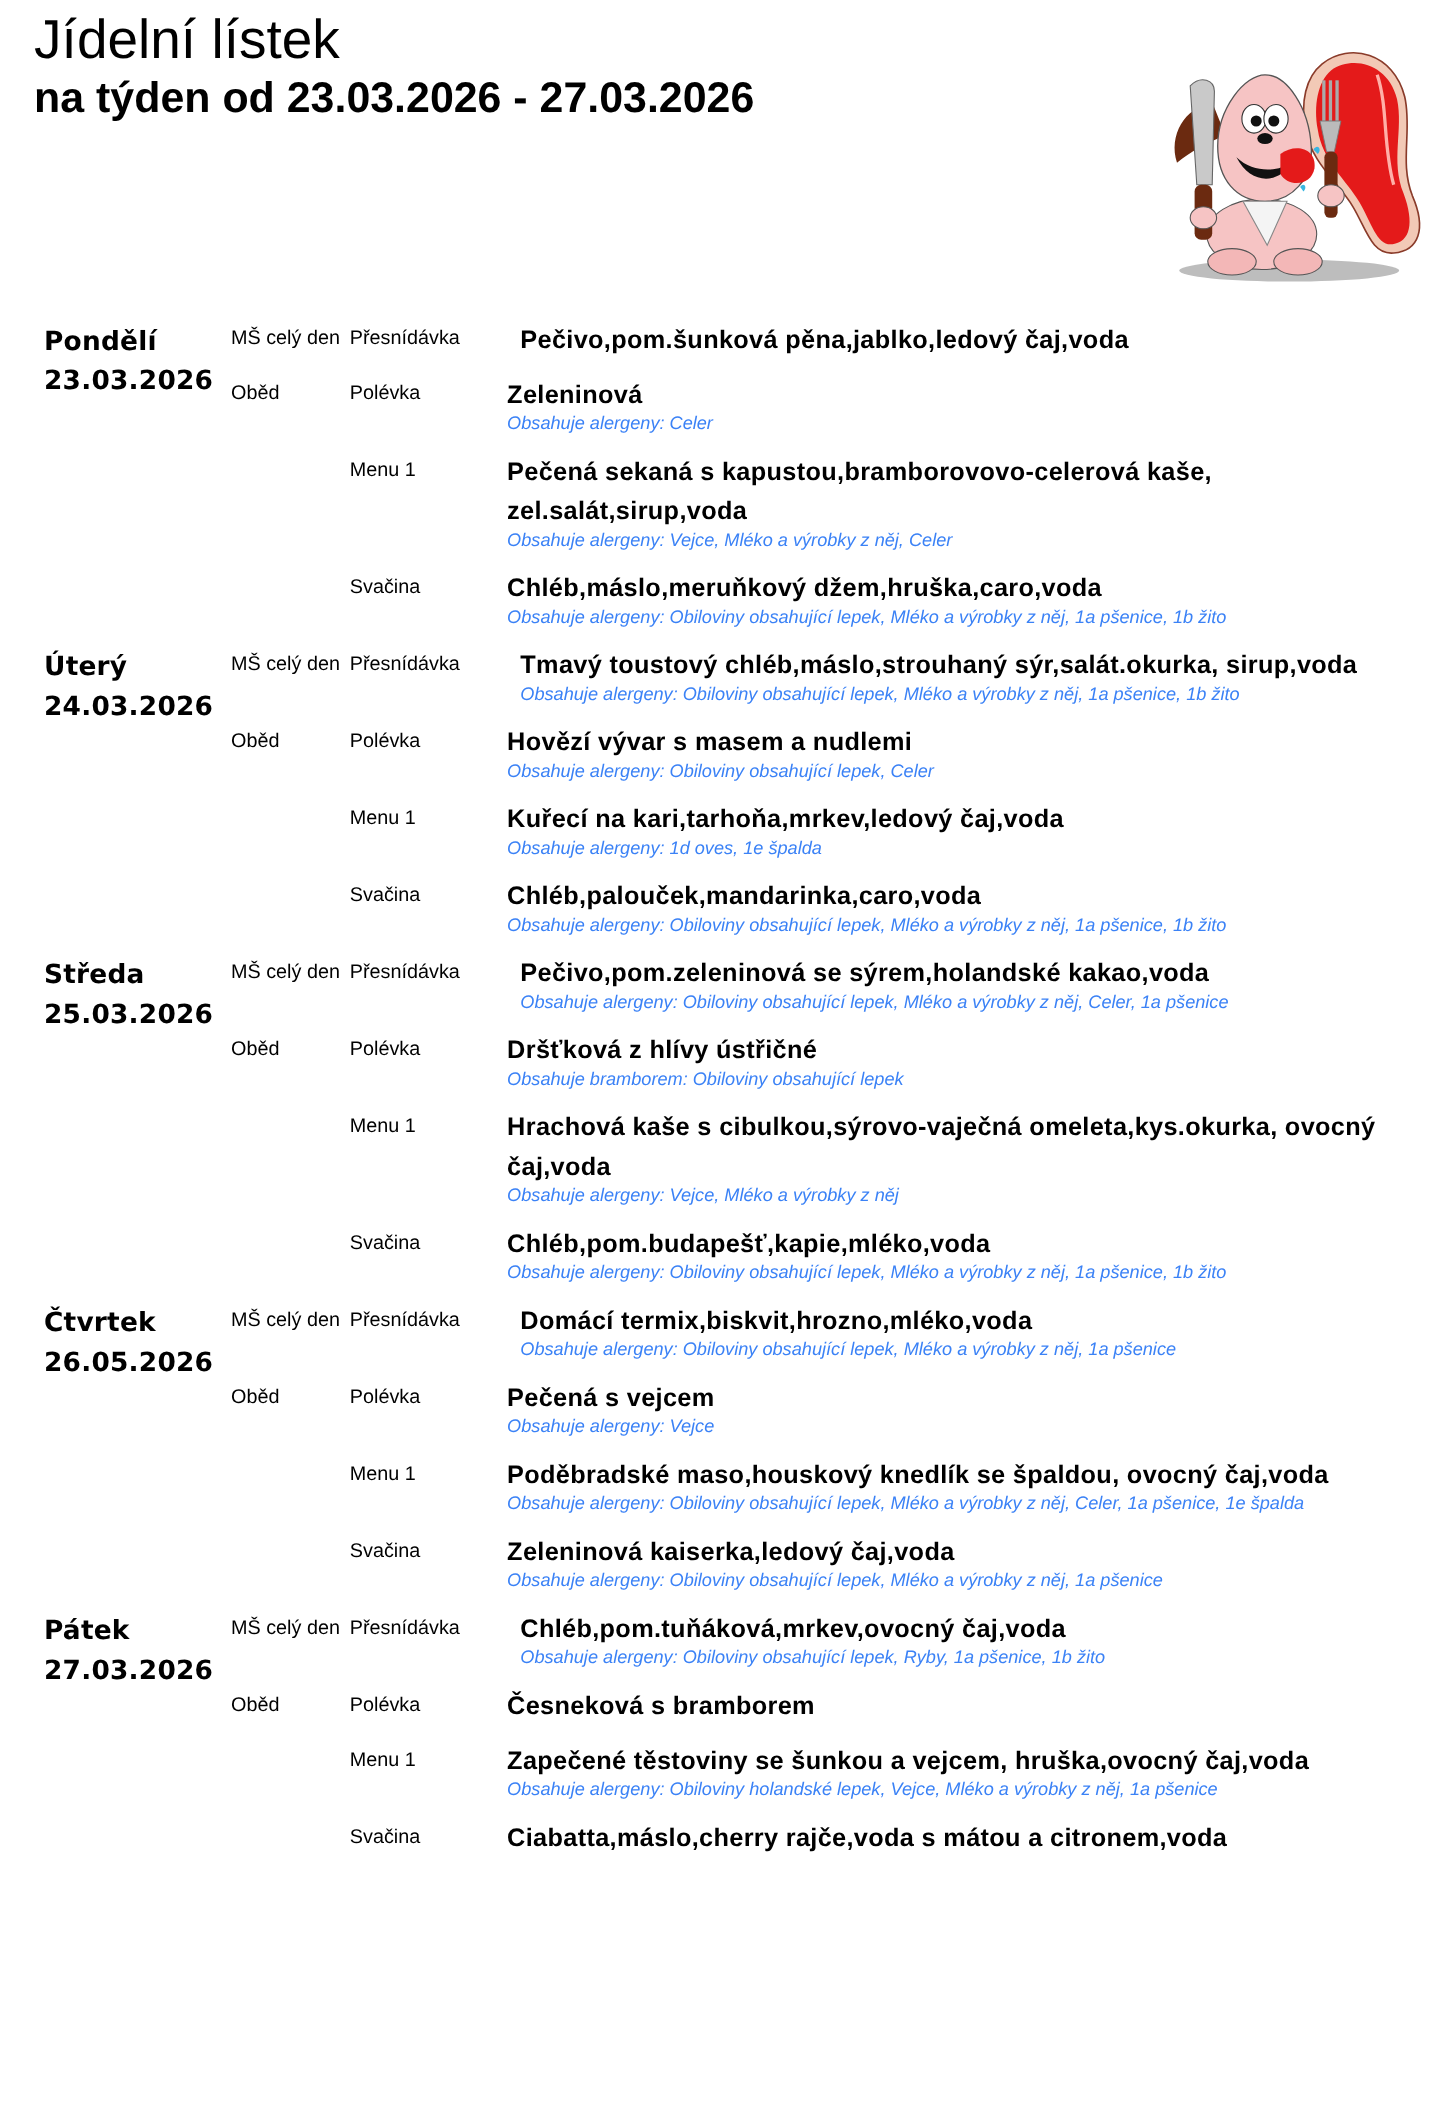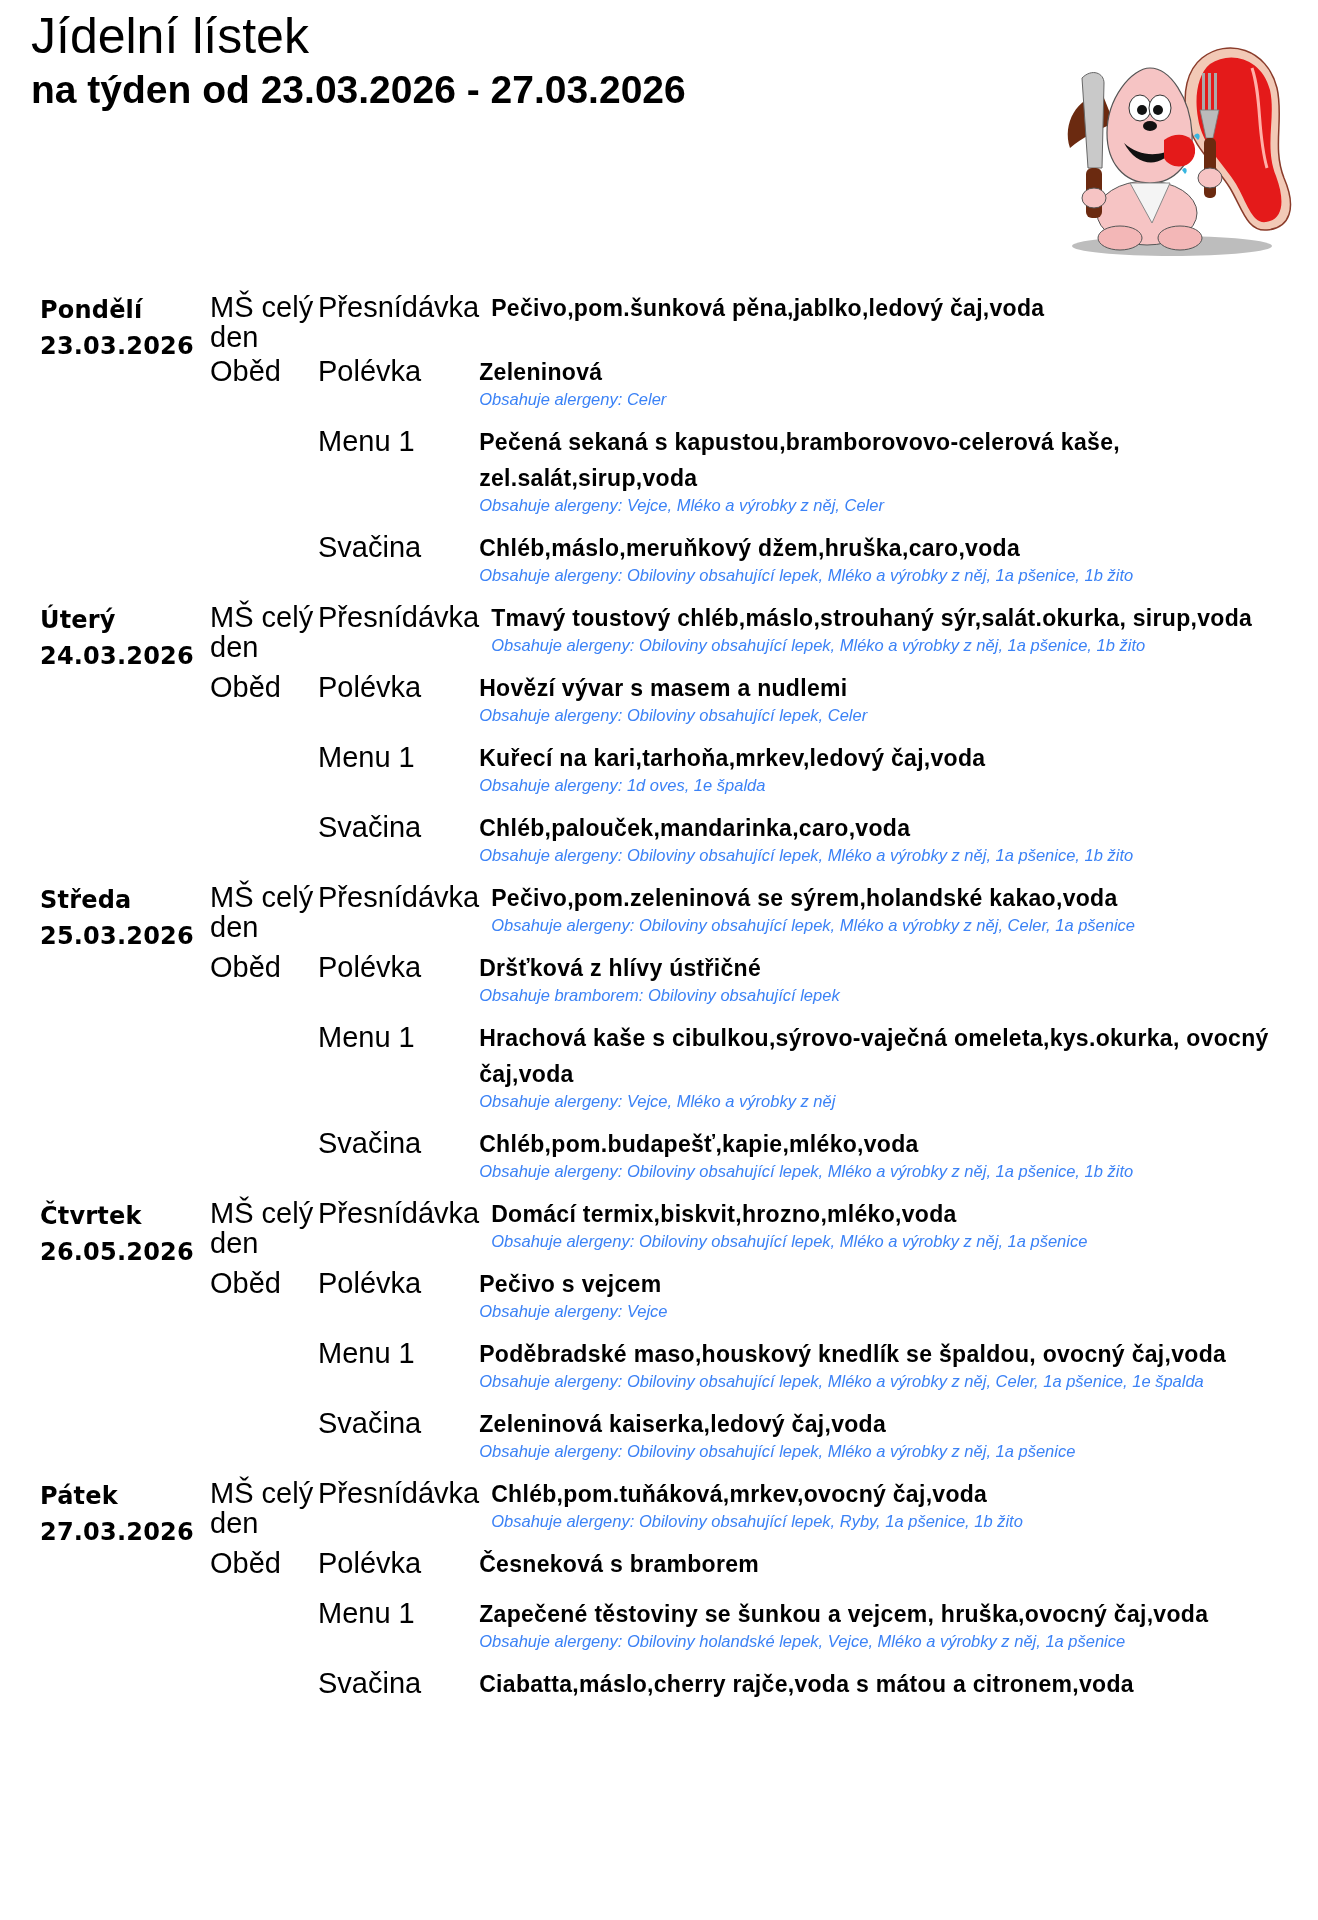--- a/index.html
+++ b/index.html
@@ -25,21 +25,21 @@
   .col-day { width: 170px; padding-left: 4px !important; }
   .col-meal { width: 108px; }
   .col-kind { width: 143px; }
   .day-name, .day-date {
     display: block;
     font-family: "DejaVu Sans", sans-serif; font-weight: bold;
     font-size: 24px; line-height: 36px; letter-spacing: 0.2px;
   }
   .day-name { margin-top: 4px; }
   .meal, .kind {
-    font-size: 29px; line-height: 30px; display: block; padding-top: 4px;
+    font-size: 18px; line-height: 30px; display: block; padding-top: 4px;
   }
   .dish-cell { padding-bottom: 12px !important; }
   .dish-cell.snack1 { padding-left: 12px !important; }
   .dish {
     display: block;
     font-family: Liberation Sans, sans-serif; font-weight: bold;
     font-size: 23px; line-height: 36px; letter-spacing: 0.3px;
     margin-top: 2px;
   }
   .allergen {
@@ -260,21 +260,21 @@
     </td>
   </tr>
   <tr>
     <td class="col-meal" rowspan="3">
           <span class="meal">Oběd</span>
         </td>
     <td class="col-kind">
           <span class="kind">Polévka</span>
         </td>
     <td class="dish-cell">
-      <span class="dish">Pečivo s vejcem</span>
+      <span class="dish">Pečená s vejcem</span>
       <span class="allergen">Obsahuje alergeny: Vejce</span>
     </td>
   </tr>
   <tr>
     <td class="col-kind">
           <span class="kind">Menu 1</span>
         </td>
     <td class="dish-cell">
       <span class="dish">Poděbradské maso,houskový knedlík se špaldou, ovocný čaj,voda</span>
       <span class="allergen">Obsahuje alergeny: Obiloviny obsahující lepek, Mléko a výrobky z něj, Celer, 1a pšenice, 1e špalda</span>

